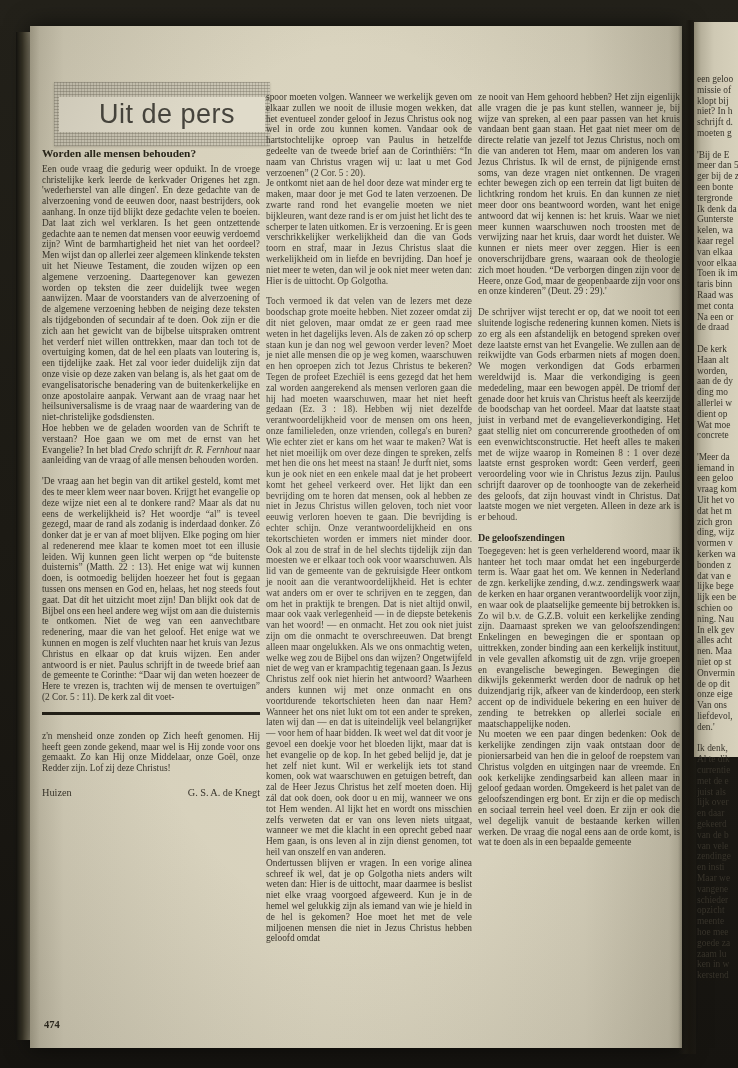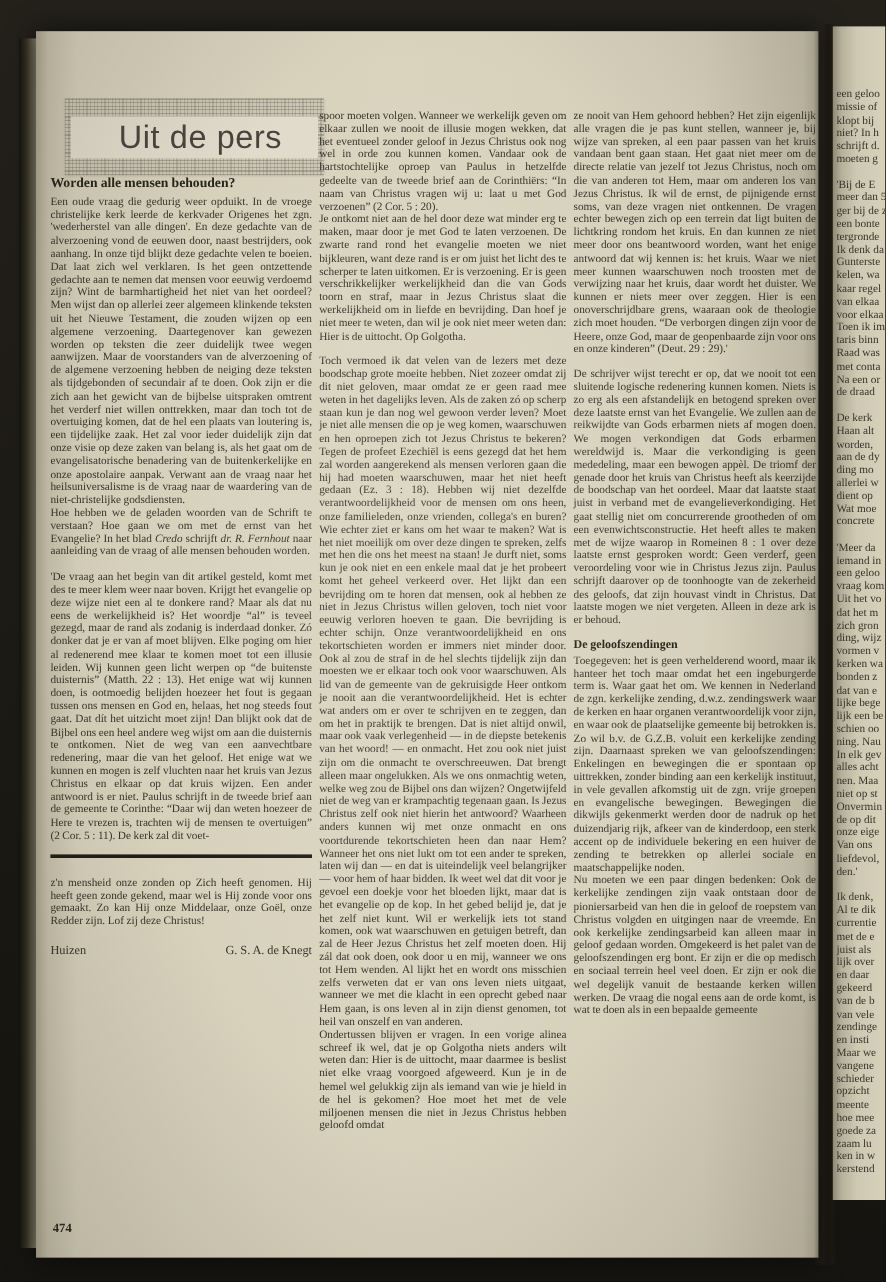--- a/index.html
+++ b/index.html
@@ -19,21 +19,21 @@
   }
   .page-main::after { 
     content:""; position:absolute; inset:0; pointer-events:none;
     background:radial-gradient(ellipse at 50% 45%, rgba(255,255,250,.10) 0%, rgba(0,0,0,0) 55%, rgba(60,55,40,.18) 100%);
   }
   .fold {
     position:absolute; left:678px; top:20px; width:18px; height:1034px;
     background:linear-gradient(90deg, rgba(35,32,24,0) 0, rgba(35,32,24,.45) 40%, rgba(25,22,16,.85) 65%, rgba(35,32,24,.35) 100%);
   }
   .page-next {
-    position:absolute; left:694px; top:22px; width:44px; height:978px;
+    position:absolute; left:694px; top:22px; width:44px; height:735px;
     background:linear-gradient(90deg,#8f8974 0,#b6b09b 7px,#cfc9b4 20px,#d7d1bc 100%);
   }
 
   
   .press-box {
     position:absolute; left:24px; top:56px; width:216px; height:64px;
     background-color:#cbc6b5;
     background-image:
       repeating-linear-gradient(0deg, rgba(110,105,90,.40) 0 1px, rgba(0,0,0,0) 1px 3px),
       repeating-linear-gradient(90deg, rgba(110,105,90,.28) 0 1px, rgba(0,0,0,0) 1px 3px);

